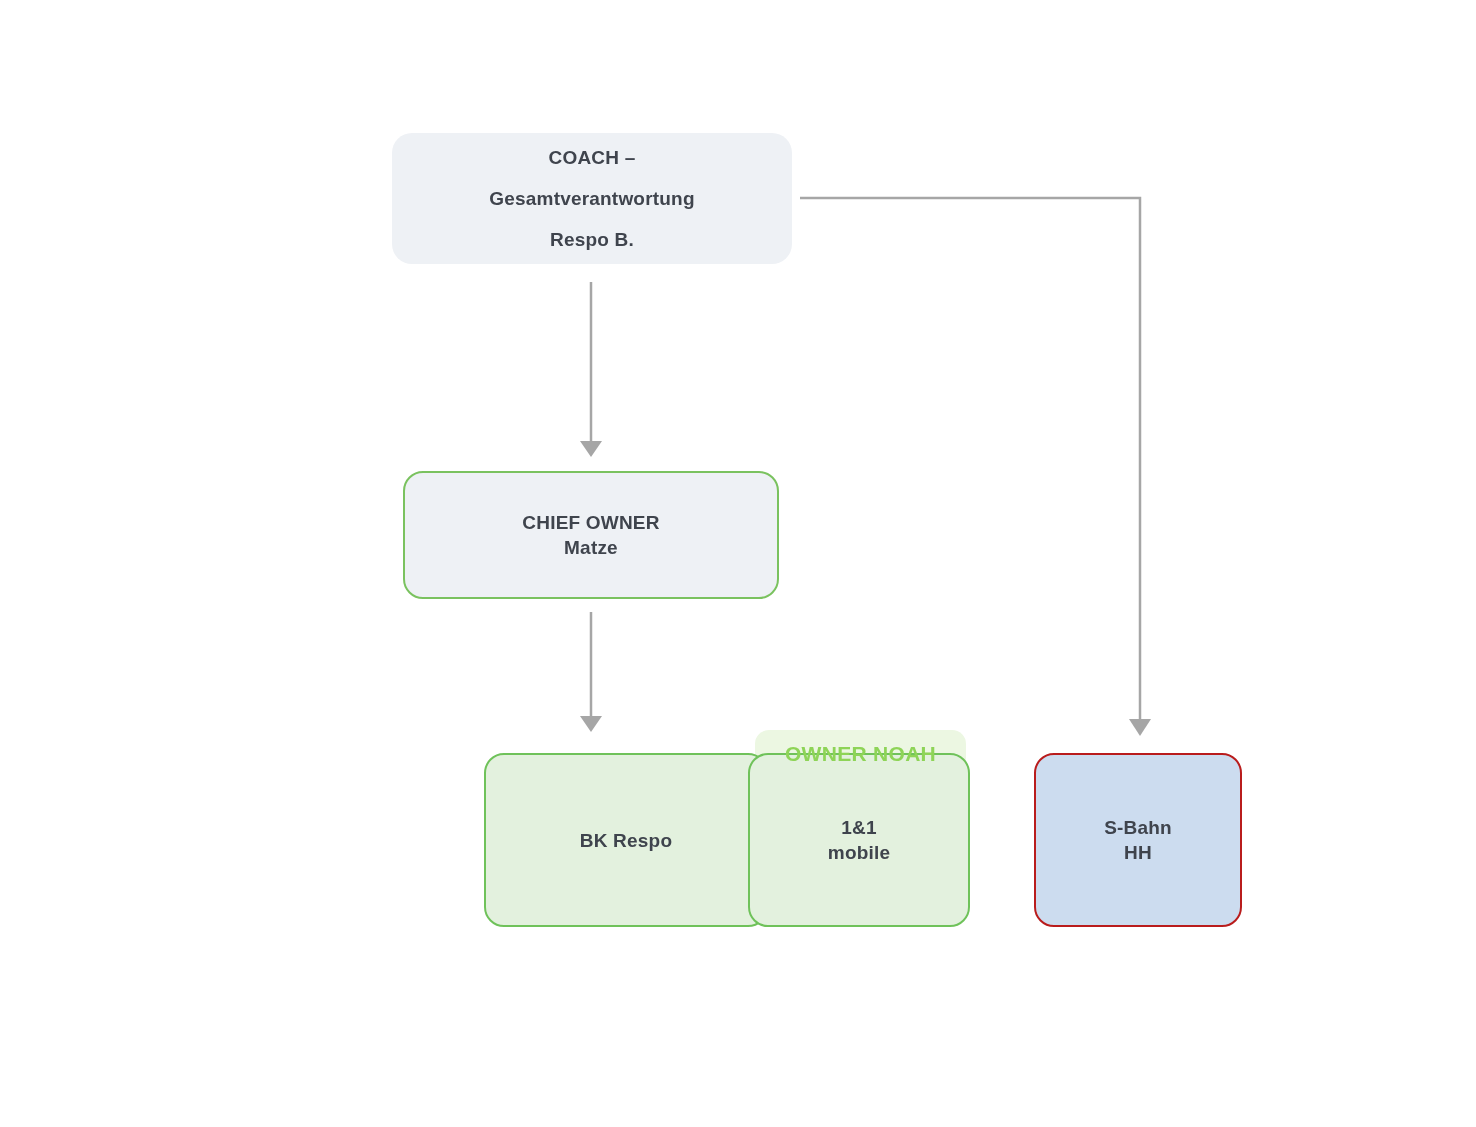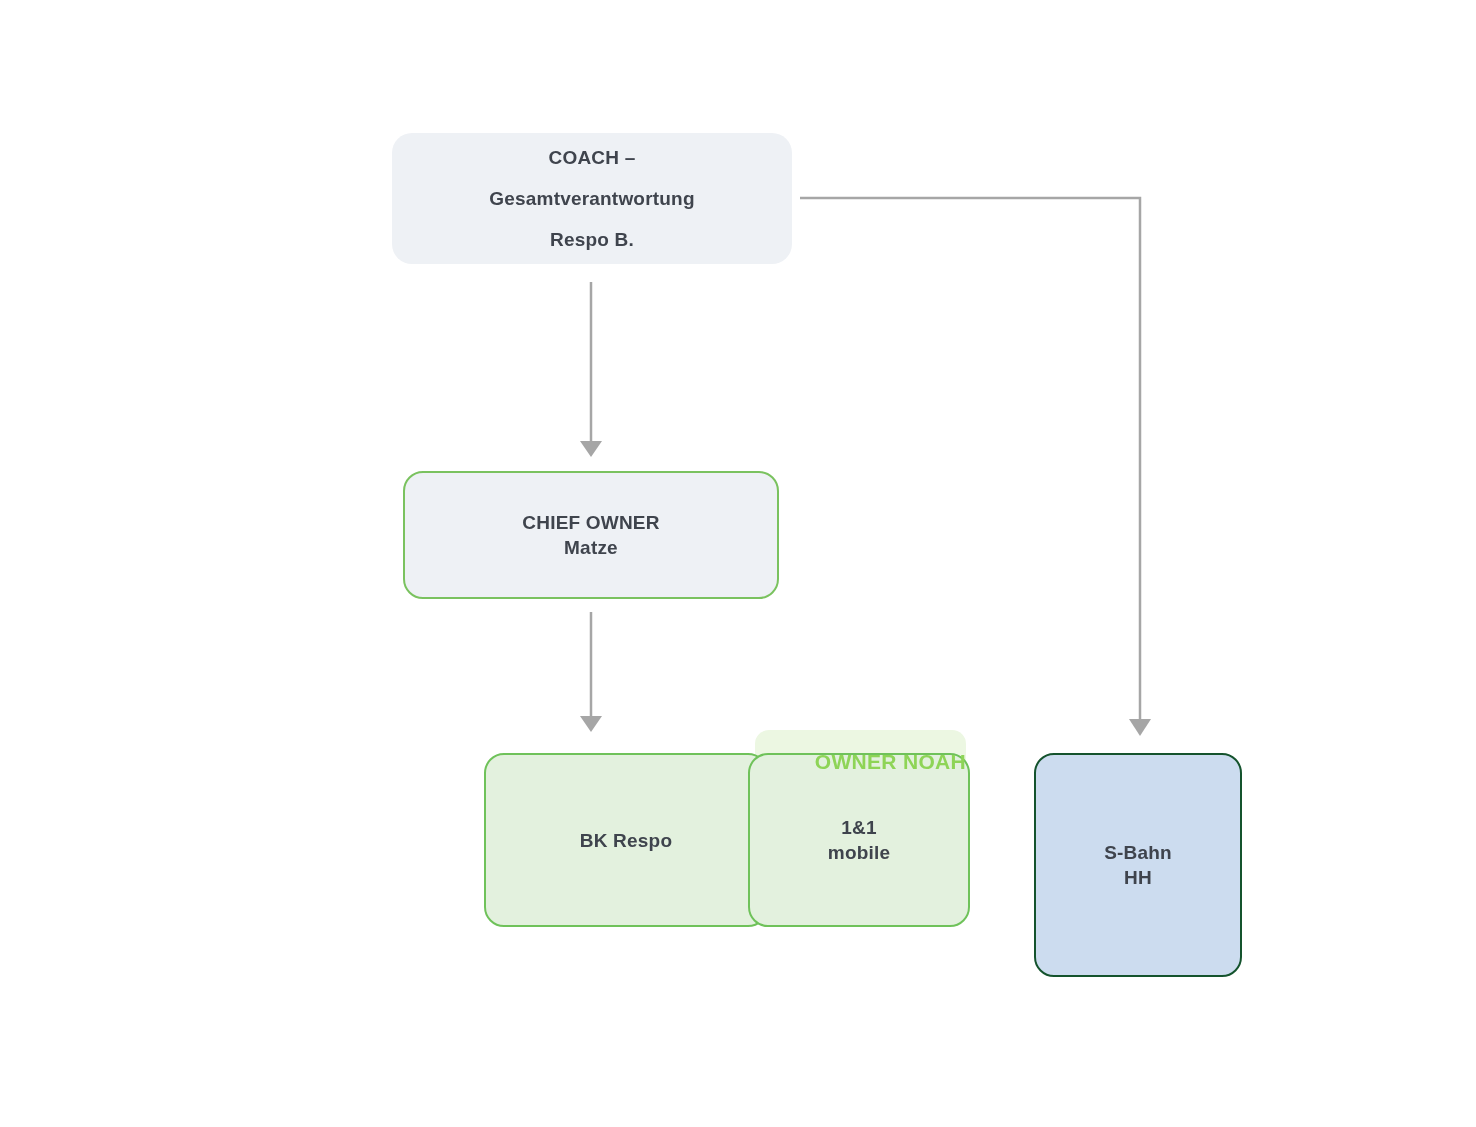--- a/index.html
+++ b/index.html
@@ -88,23 +88,23 @@
 
   .node--bk-opt  { left: 212px; width: 262px; }
   .node--bk-resp { left: 484px; width: 284px; }
   .node--mobile  { left: 748px; width: 222px; }
 
   
   .node--blue {
     left: 1034px;
     top: 753px;
     width: 208px;
-    height: 224px;
+    height: 174px;
     background: #ccdcef;
-    border: 2px solid #14532d;
+    border: 2px solid #b91c1c;
     font-size: 19px;
     line-height: 25px;
   }
 
   
   .owner-banner {
     position: absolute;
     left: 755px;
     top: 730px;
     width: 211px;
@@ -112,28 +112,27 @@
     background: #ecf7e2;
     border-radius: 14px;
     z-index: 0;
   }
 
   .owner-banner-label {
     position: absolute;
     left: 755px;
     top: 742px;
     width: 211px;
-    text-align: right;
+    text-align: center;
     font-size: 21px;
     font-weight: bold;
     color: #8ed457;
     letter-spacing: 0.3px;
     z-index: 3;
     white-space: nowrap;
-    margin-top: 8px;
   }
 
   .node--mobile { z-index: 1; }
   .node--mobile .label-stack { position: relative; z-index: 2; }
 </style>
 </head>
 <body>
 
 <div id="chart-canvas">
 

